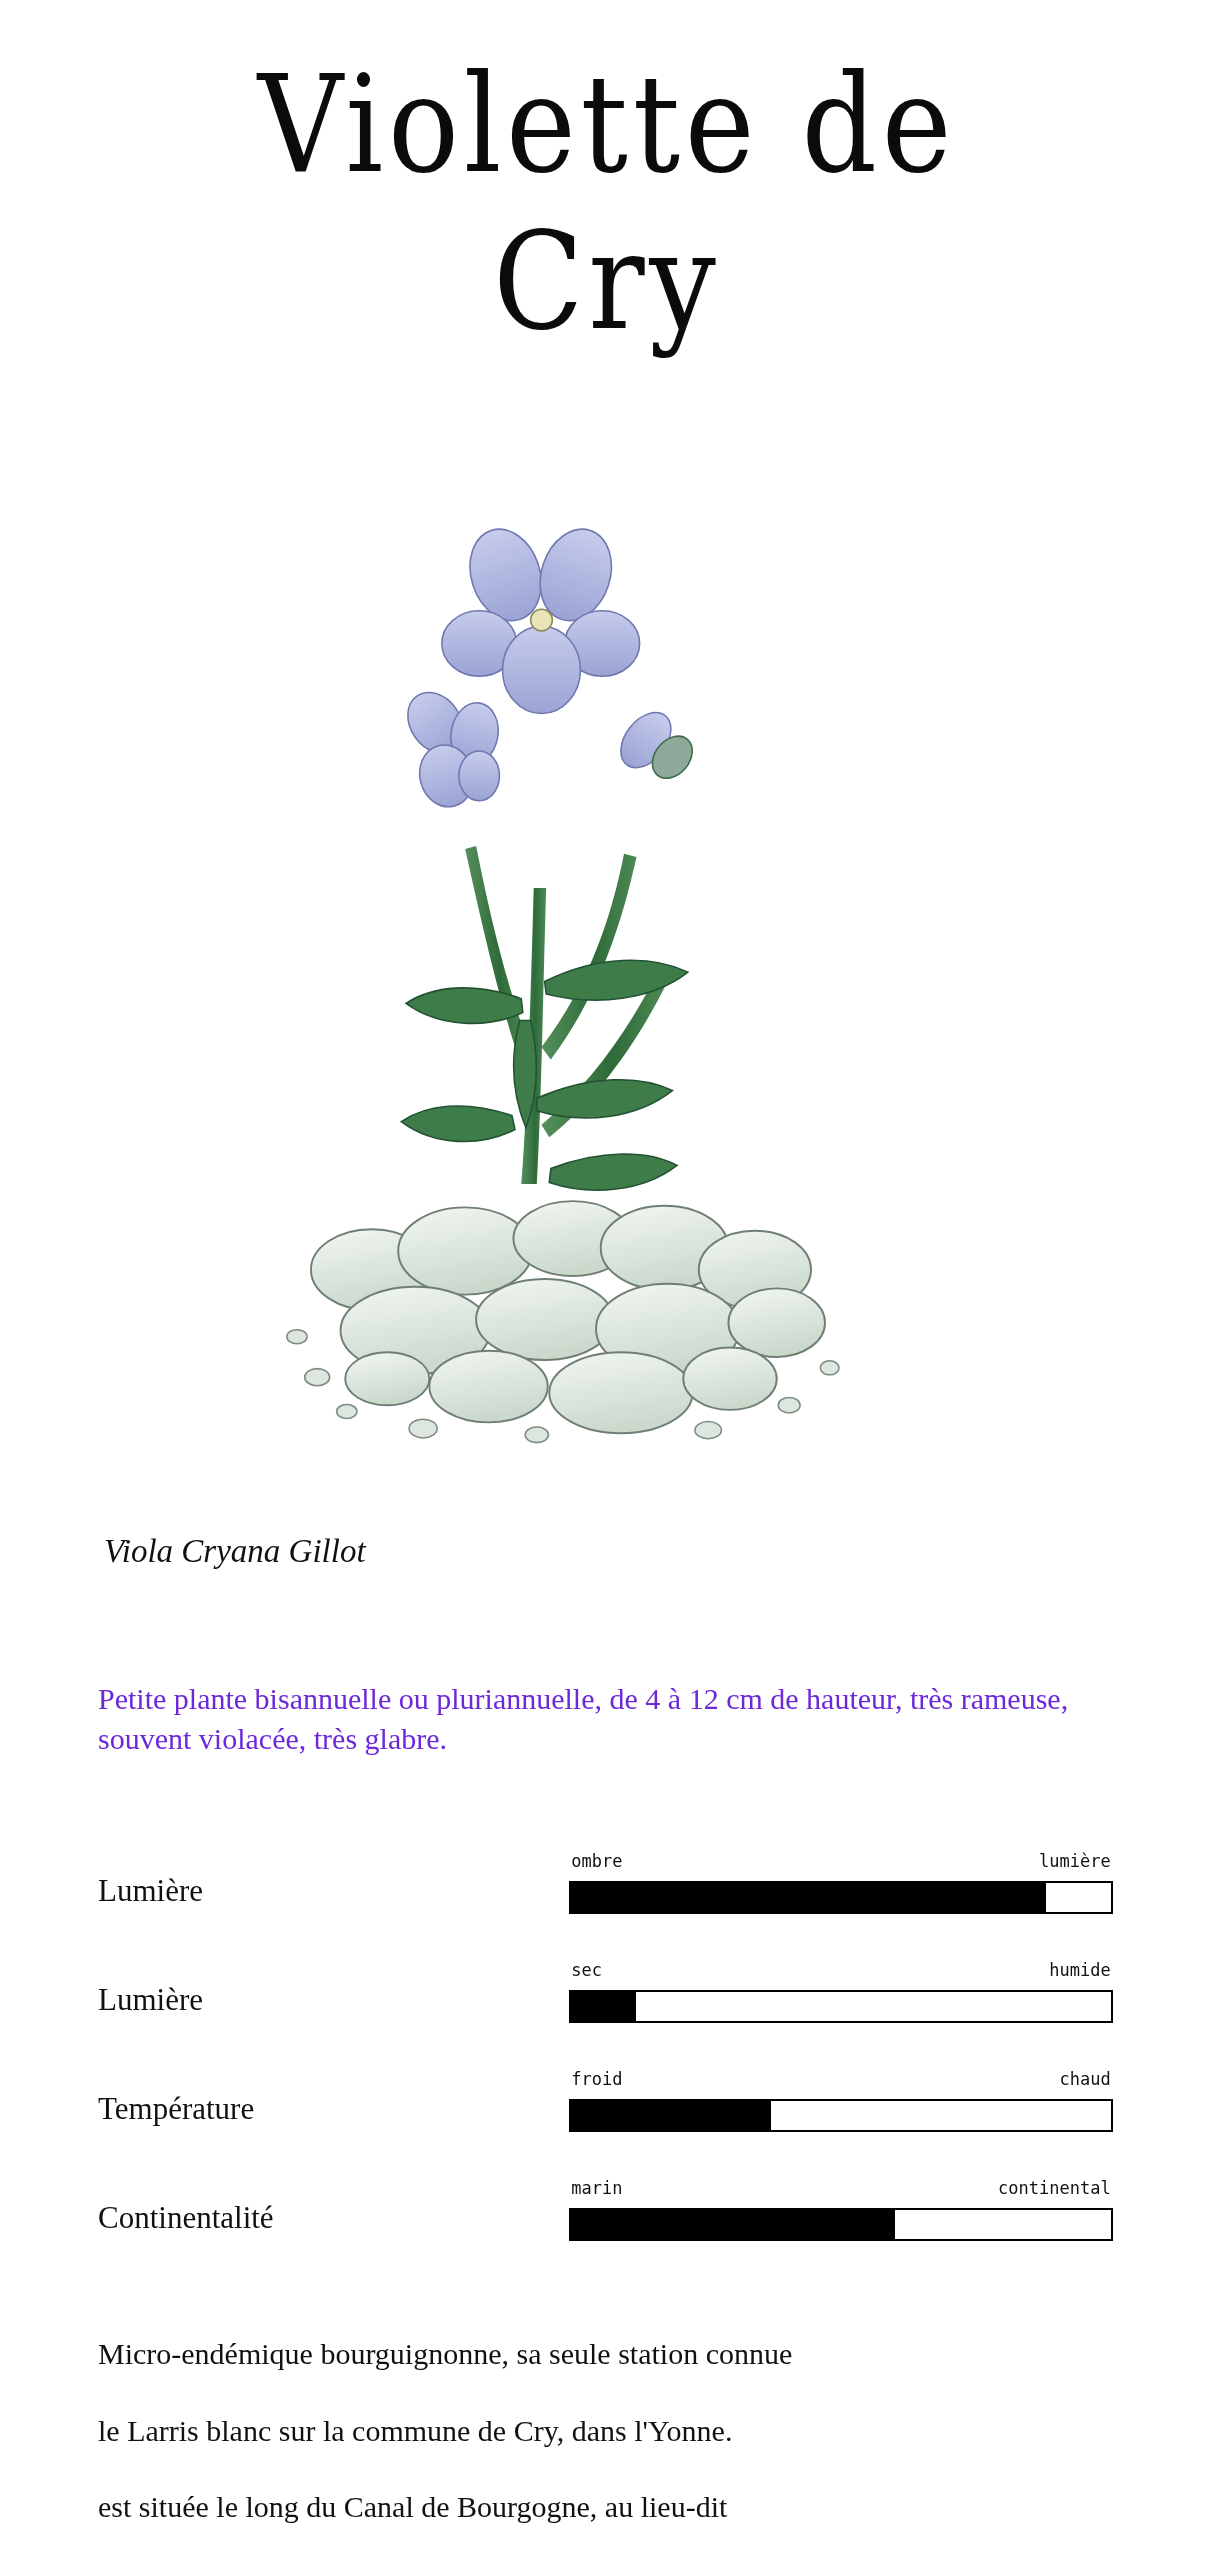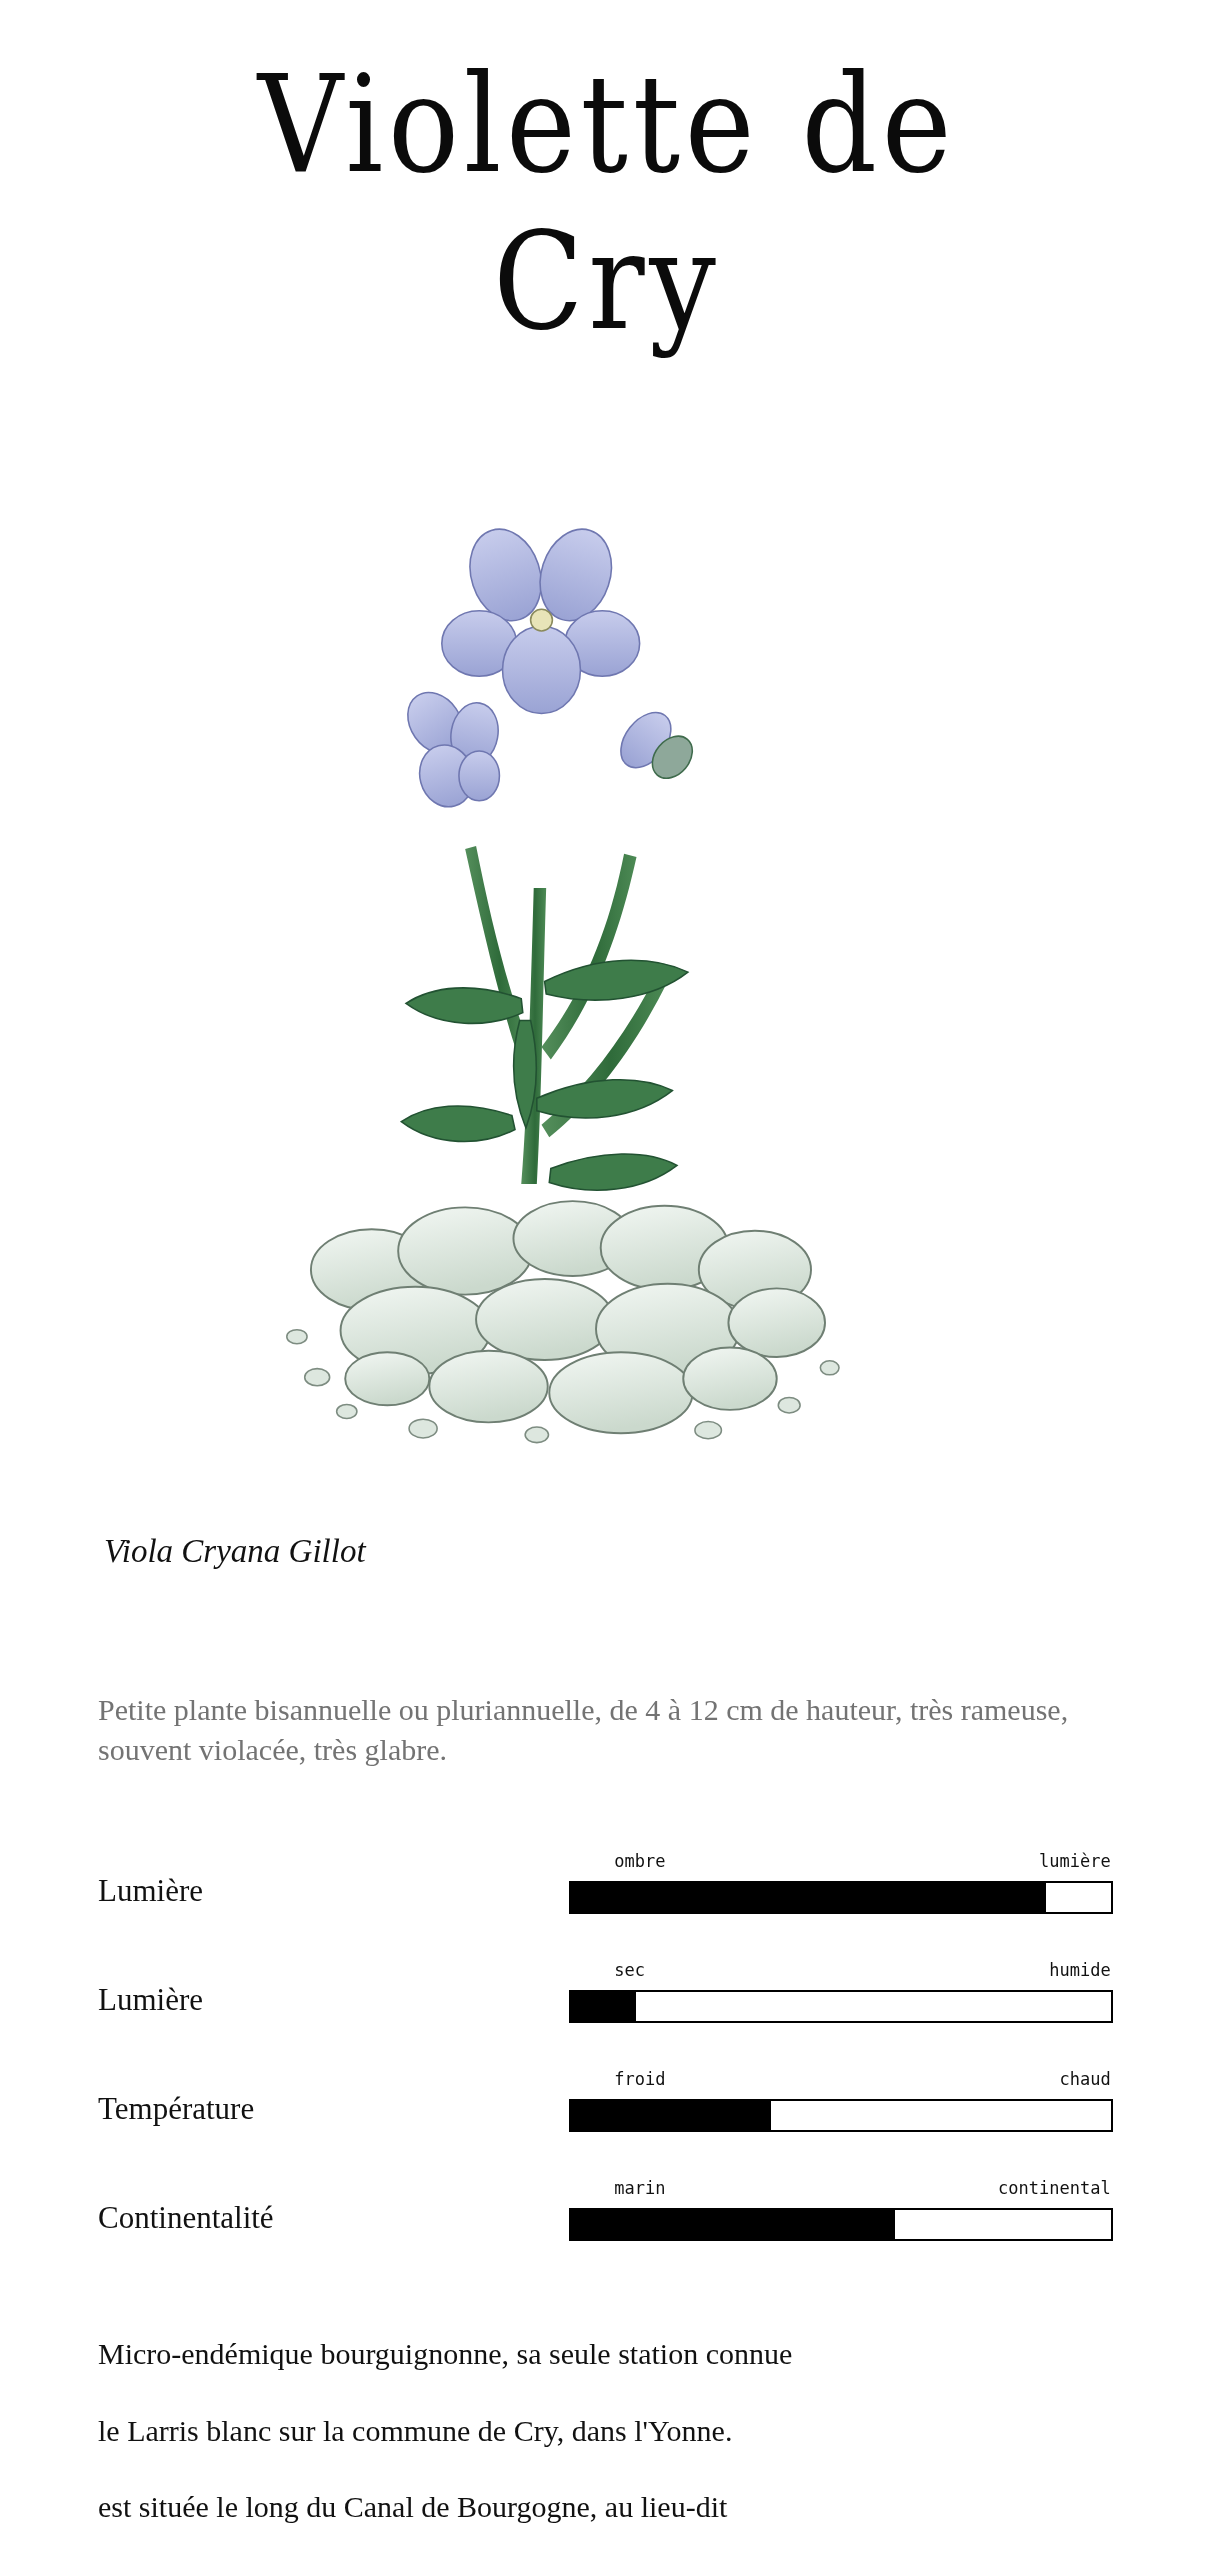--- a/index.html
+++ b/index.html
@@ -75,22 +75,21 @@
   }
 
   
   .description {
     position: absolute;
     top: 1679px;
     left: 98px;
     width: 1005px;
     font-size: 30px;
     line-height: 1.32;
-    color: #737373;
-    margin-top: 11px;
+    color: #6d28d9;
   }
 
   
   .gauges {
     position: absolute;
     top: 1834px;
     left: 98px;
     width: 1020px;
   }
   .gauge-row {
@@ -115,21 +114,20 @@
     position: relative;
     height: 25px;
     font-family: "DejaVu Sans Mono", monospace;
     font-size: 17px;
     color: #111111;
   }
   .gauge-ends .left {
     position: absolute;
     left: 2.3px;
     top: 0;
-    margin-left: 43px;
   }
   .gauge-ends .right {
     position: absolute;
     right: 2.3px;
     top: 0;
   }
   .gauge-bar {
     position: relative;
     margin-top: 4.7px;
     height: 33px;

